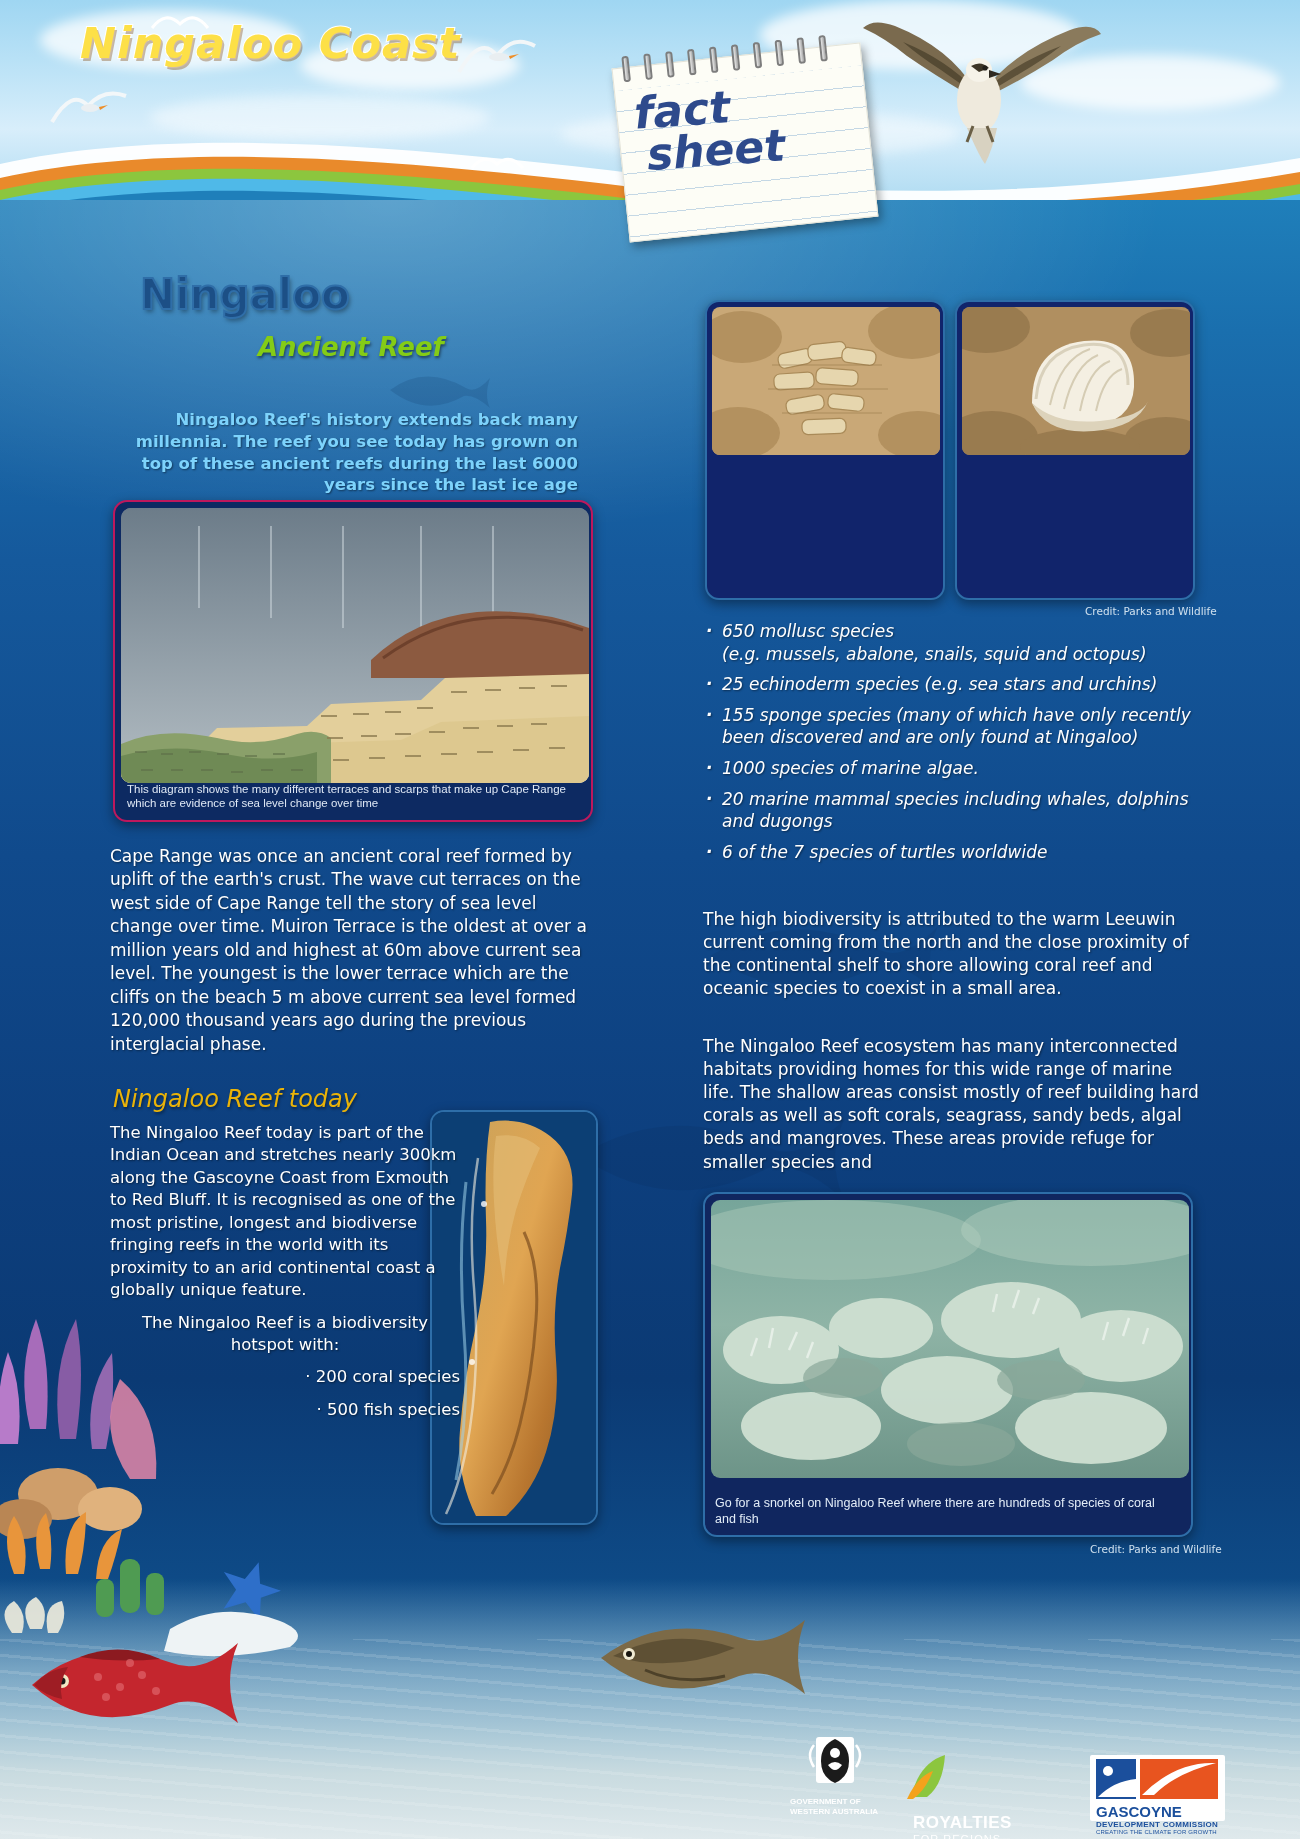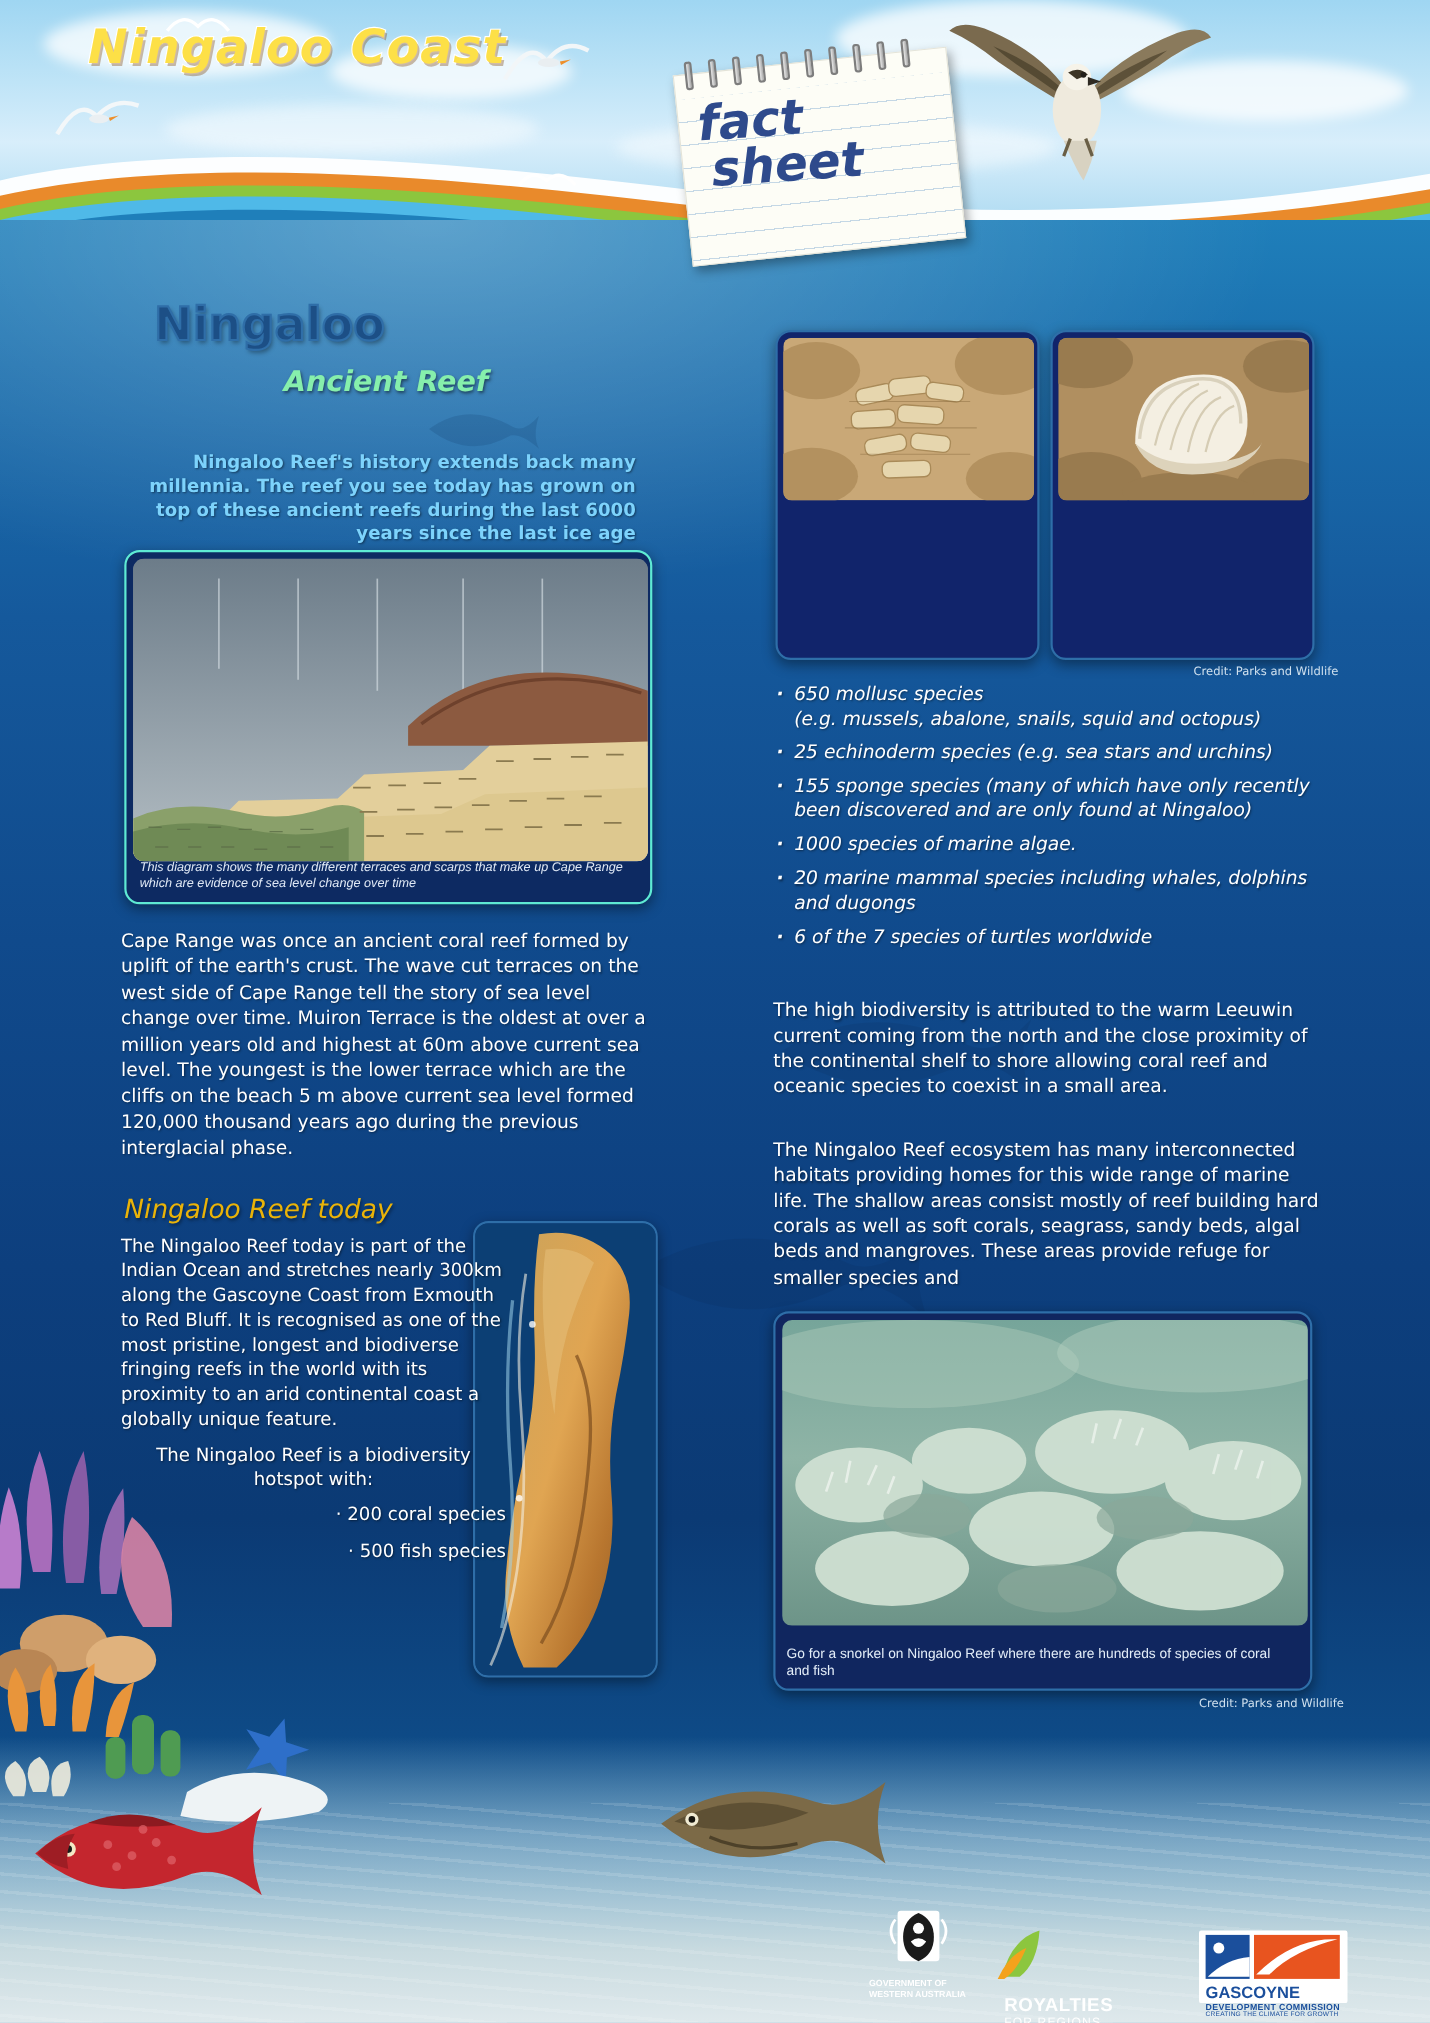--- a/index.html
+++ b/index.html
@@ -122,41 +122,41 @@
     font-family:"DejaVu Sans", sans-serif;
     font-size:42px; font-weight:bold; 
     color:#1c4f86;
     -webkit-text-stroke:2px #2f6ea8;
     text-shadow:2px 3px 4px rgba(0,0,0,.35);
   }
   .ancient-reef {
     position:absolute; left:258px; top:332px; z-index:10;
     font-family:"DejaVu Sans", sans-serif;
     font-size:26px; font-style:italic; font-weight:bold;
-    color:#86efac;
+    color:#84cc16;
     text-shadow:1px 2px 3px rgba(0,0,0,.5);
   }
 
   .intro {
     position:absolute; left:108px; top:409px; width:470px; z-index:10;
     font-family:"DejaVu Sans", sans-serif;
     font-size:16.5px; font-weight:bold; color:#7dd3fc;
     line-height:1.32;
     text-shadow:1px 1px 2px rgba(0,0,0,.45);
     text-align:right;
   }
 
   
   .panel {
     position:absolute; border-radius:14px; overflow:hidden;
     box-shadow:0 4px 12px rgba(0,0,0,.4);
   }
   .diagram-panel {
     left:113px; top:500px; width:480px; height:322px;
-    background:#0d2a62; border:2px solid #5eead4;font-style:italic;
+    background:#0d2a62; border:2px solid #be185d;
   }
   .diagram-art { position:absolute; left:6px; top:6px; width:468px; height:275px; border-radius:10px; overflow:hidden;
      background:linear-gradient(180deg,#6f7f8c 0%, #8a96a0 35%, #9aa6ae 60%, #a9b4ba 100%); }
   .terrace-cap { position:absolute; left:6px; bottom:6px; width:468px; height:34px;
     color:#dfe8f5; font-size:11.5px; line-height:1.25; padding:2px 6px; }
 
   .cape-text {
     position:absolute; left:110px; top:845px; width:480px; z-index:10;
     color:#ffffff; font-size:17px; line-height:1.38;
     font-family:"DejaVu Sans", sans-serif;

